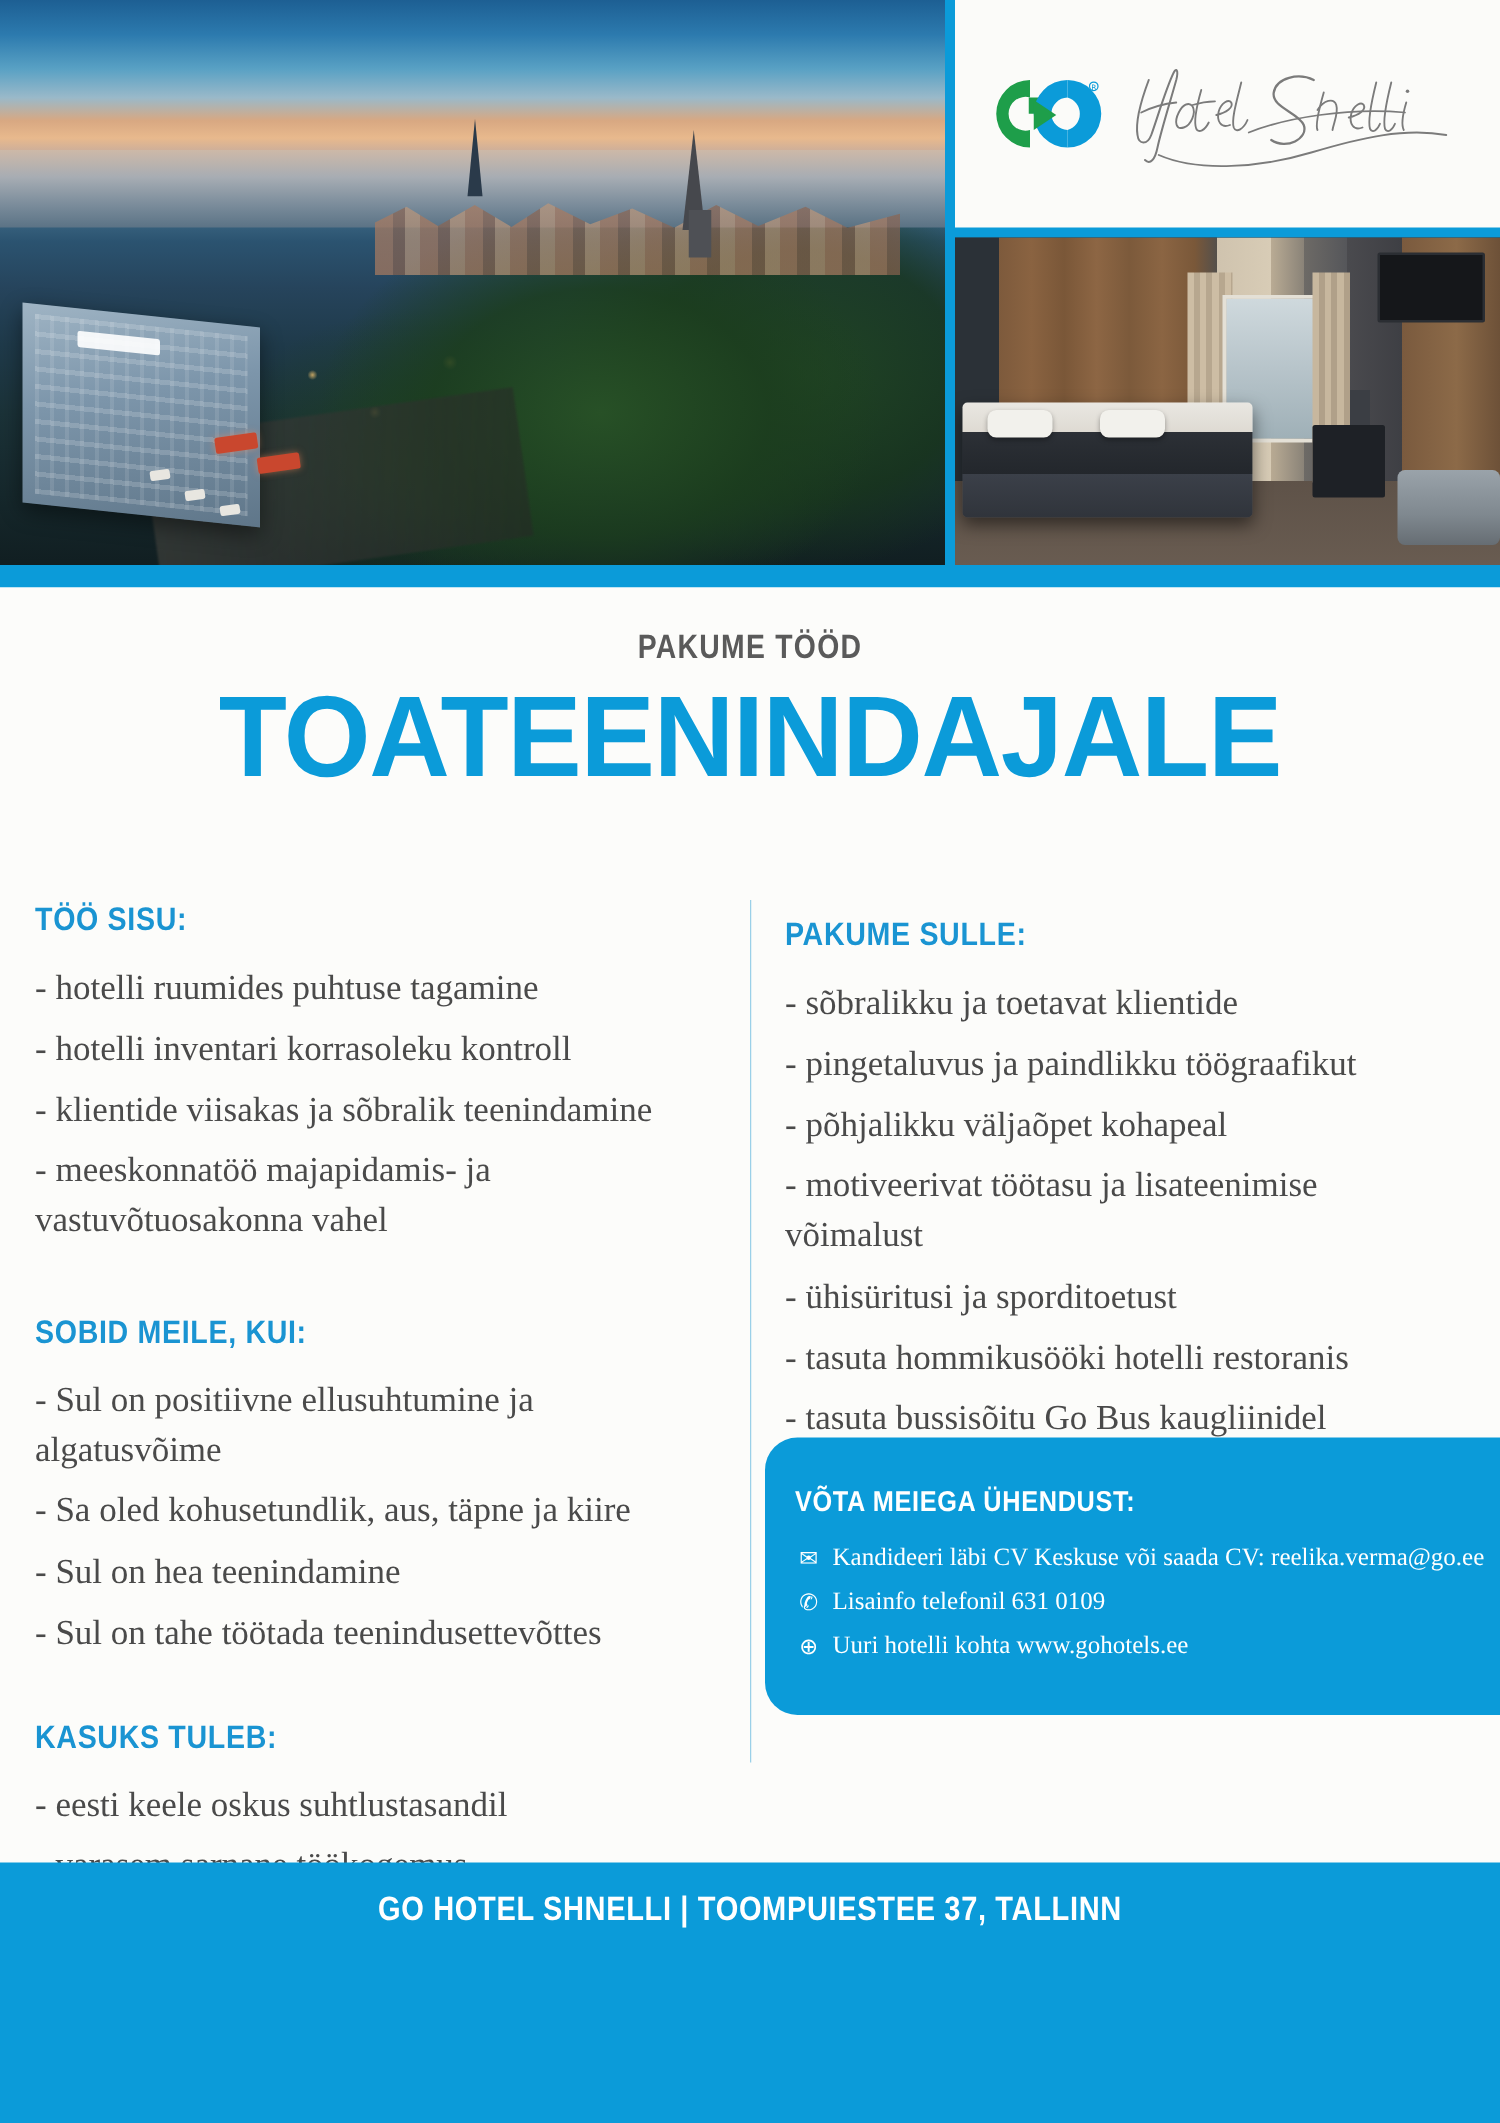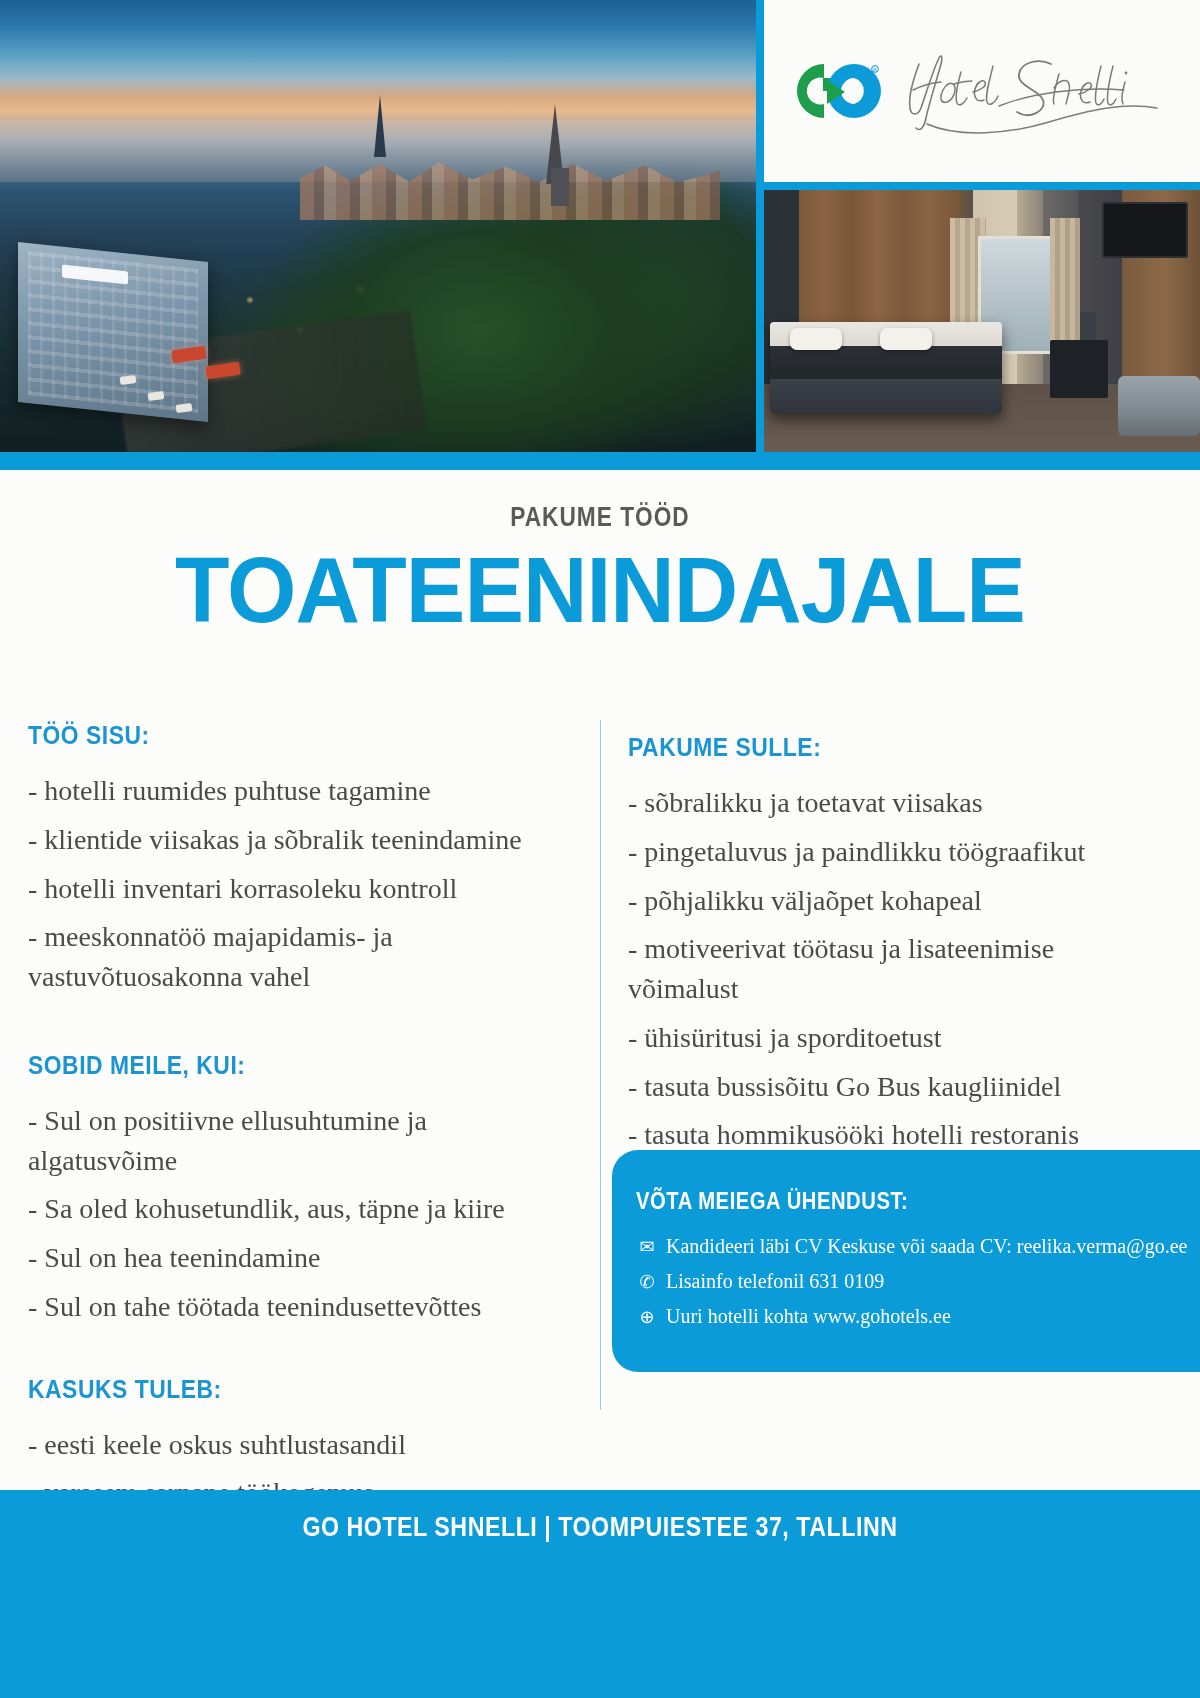--- a/index.html
+++ b/index.html
@@ -512,48 +512,48 @@
   <div class="eyebrow">PAKUME TÖÖD</div>
   <div class="headline">TOATEENINDAJALE</div>
 
   <div class="columns">
     <div class="divider"></div>
 
     <div class="col-left">
 
       <div class="sect-title">TÖÖ SISU:</div>
       <div class="bullet">- hotelli ruumides puhtuse tagamine</div>
+      <div class="bullet">- hotelli inventari korrasoleku kontroll</div>
       <div class="bullet">- klientide viisakas ja sõbralik teenindamine</div>
-      <div class="bullet">- hotelli inventari korrasoleku kontroll</div>
       <div class="bullet">- meeskonnatöö majapidamis- ja vastuvõtuosakonna vahel</div>
 
       <div class="block-gap"></div>
 
       <div class="sect-title">SOBID MEILE, KUI:</div>
       <div class="bullet">- Sul on positiivne ellusuhtumine ja algatusvõime</div>
       <div class="bullet">- Sa oled kohusetundlik, aus, täpne ja kiire</div>
       <div class="bullet">- Sul on hea teenindamine</div>
       <div class="bullet">- Sul on tahe töötada teenindusettevõttes</div>
 
       <div class="block-gap-sm"></div>
 
       <div class="sect-title">KASUKS TULEB:</div>
       <div class="bullet">- eesti keele oskus suhtlustasandil</div>
       <div class="bullet">- varasem sarnane töökogemus</div>
     </div>
 
     <div class="col-right">
       <div class="sect-title">PAKUME SULLE:</div>
-      <div class="bullet">- sõbralikku ja toetavat viisakas</div>
+      <div class="bullet">- sõbralikku ja toetavat klientide</div>
       <div class="bullet">- pingetaluvus ja paindlikku töögraafikut</div>
       <div class="bullet">- põhjalikku väljaõpet kohapeal</div>
       <div class="bullet">- motiveerivat töötasu ja lisateenimise võimalust</div>
       <div class="bullet">- ühisüritusi ja sporditoetust</div>
+      <div class="bullet">- tasuta hommikusööki hotelli restoranis</div>
       <div class="bullet">- tasuta bussisõitu Go Bus kaugliinidel</div>
-      <div class="bullet">- tasuta hommikusööki hotelli restoranis</div>
     </div>
 
     <div class="contact-box">
       <div class="contact-title">VÕTA MEIEGA ÜHENDUST:</div>
 
       <div class="contact-row">
         <span class="ic">✉</span>
         <span>Kandideeri läbi CV Keskuse või saada CV: reelika.verma@go.ee</span>
       </div>
 

